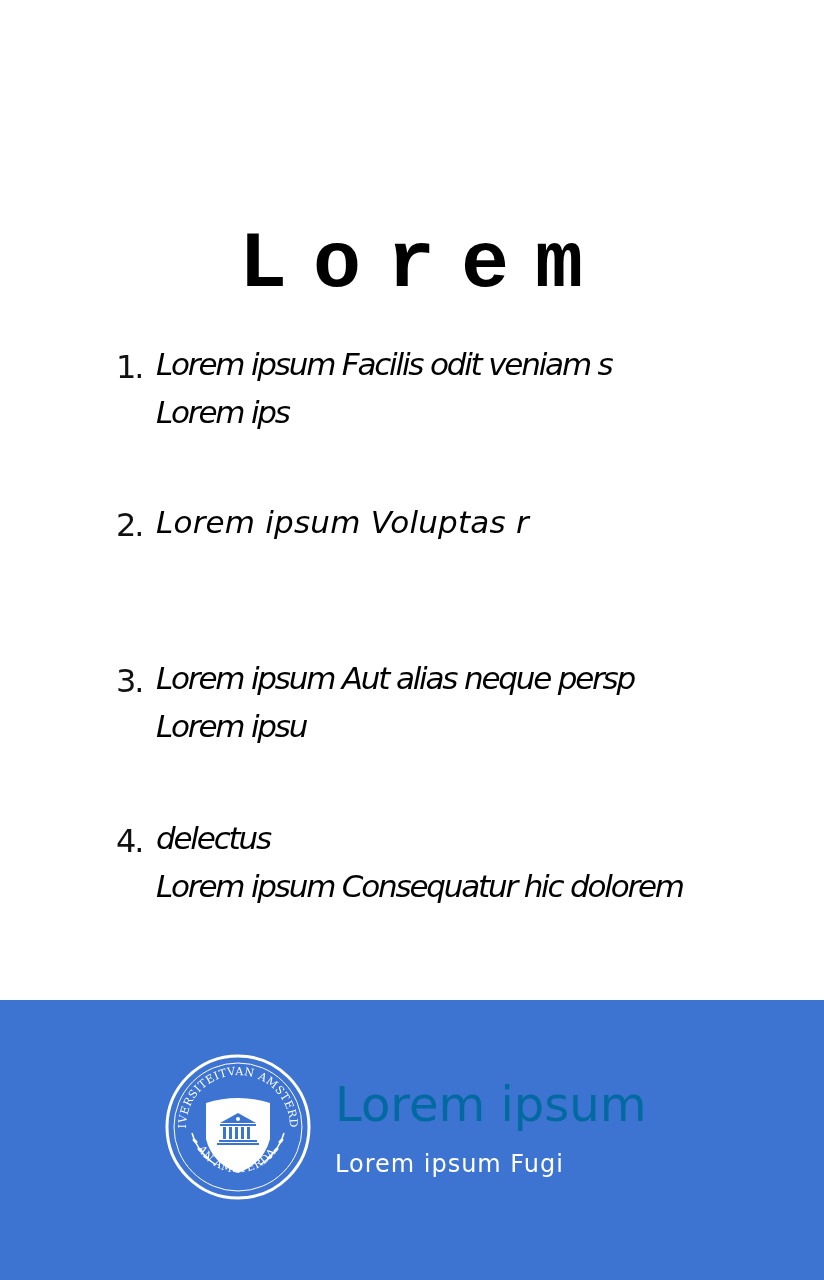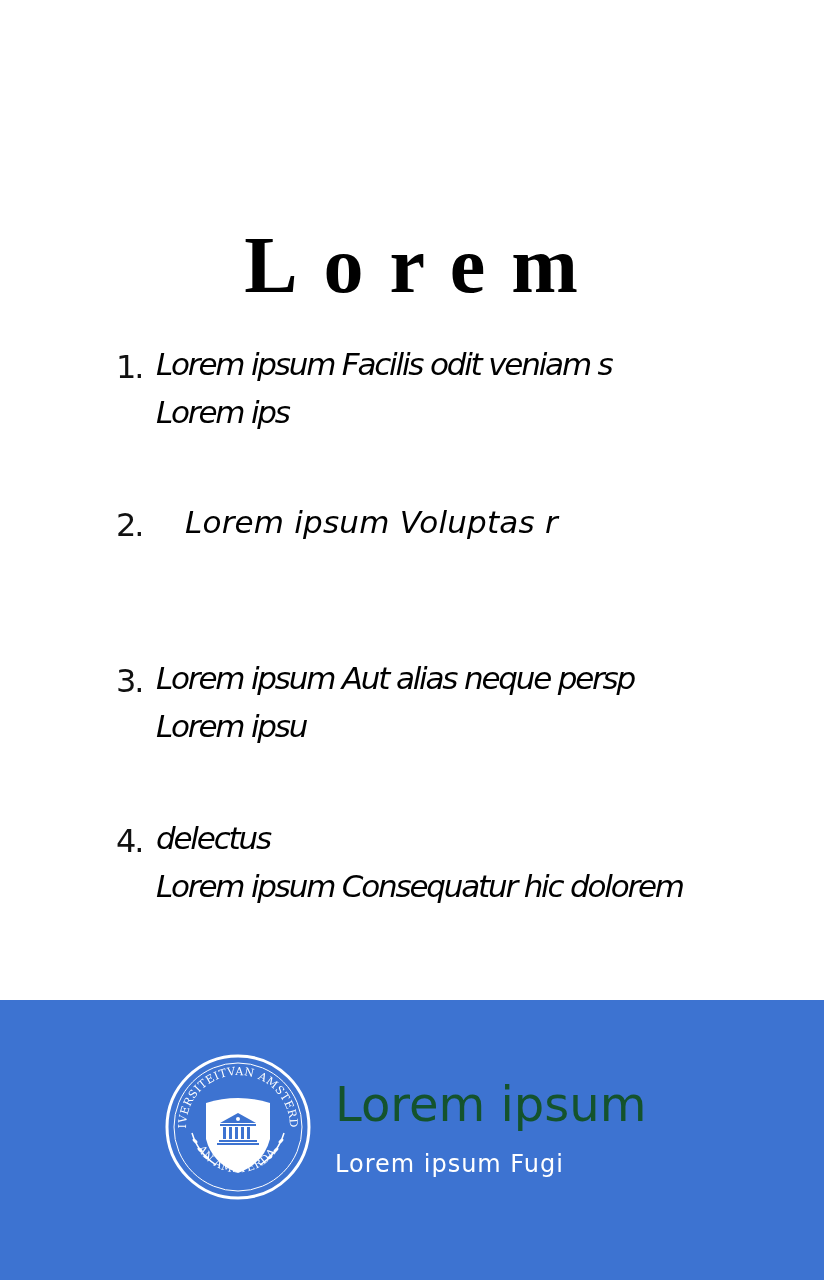--- a/index.html
+++ b/index.html
@@ -13,21 +13,21 @@
       position: relative;
       overflow: hidden;
       font-family: "DejaVu Sans", sans-serif;
     }
     .title {
       position: absolute;
       top: 166px;
       left: 0;
       width: 824px;
       text-align: center;
-      font-family: Liberation Serif, serif;
+      font-family: Liberation Mono, monospace;
       font-weight: bold;
       font-size: 80px;
       letter-spacing: 26px;
       line-height: 90px;
       color: #000000;
       padding-left: 24px;
       box-sizing: border-box;
     }
     .list {
       position: absolute;
@@ -62,21 +62,20 @@
       color: #000000;
       white-space: nowrap;
     }
     .text.condensed {
       letter-spacing: -2.2px;
       font-size: 31px;
     }
     .text.normal {
       letter-spacing: 0.2px;
       font-size: 31px;
-      margin-left: 29px;
     }
     .text div { display: block; font-style: italic; }
 
     .footer {
       position: absolute;
       left: 0;
       top: 1000px;
       width: 824px;
       height: 280px;
       background: #3d73d1;
@@ -87,21 +86,21 @@
       top: 1053px;
       width: 148px;
       height: 148px;
     }
     .footer-title {
       position: absolute;
       left: 335px;
       top: 1072px;
       font-family: "DejaVu Sans", sans-serif;
       font-size: 48px;
-      color: #14532d;
+      color: #0369a1;
       white-space: nowrap;
       line-height: 64px;
       text-align: right;
     }
     .footer-sub {
       position: absolute;
       left: 335px;
       top: 1140px;
       font-family: "DejaVu Sans", sans-serif;
       font-size: 24px;

